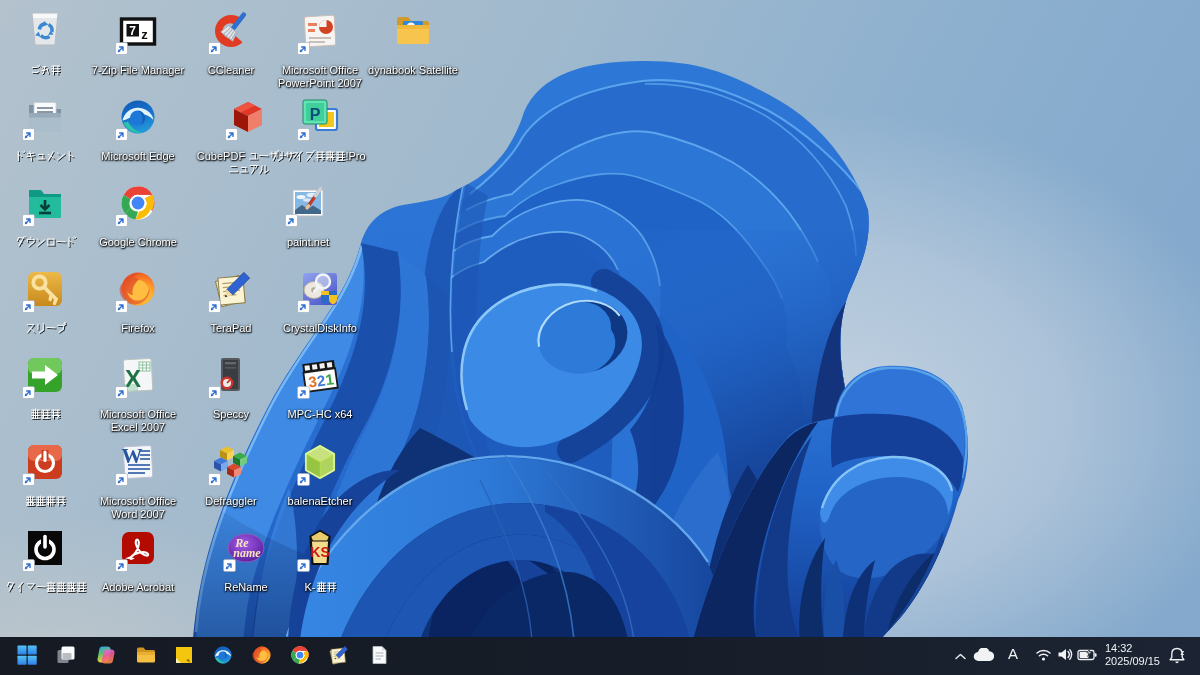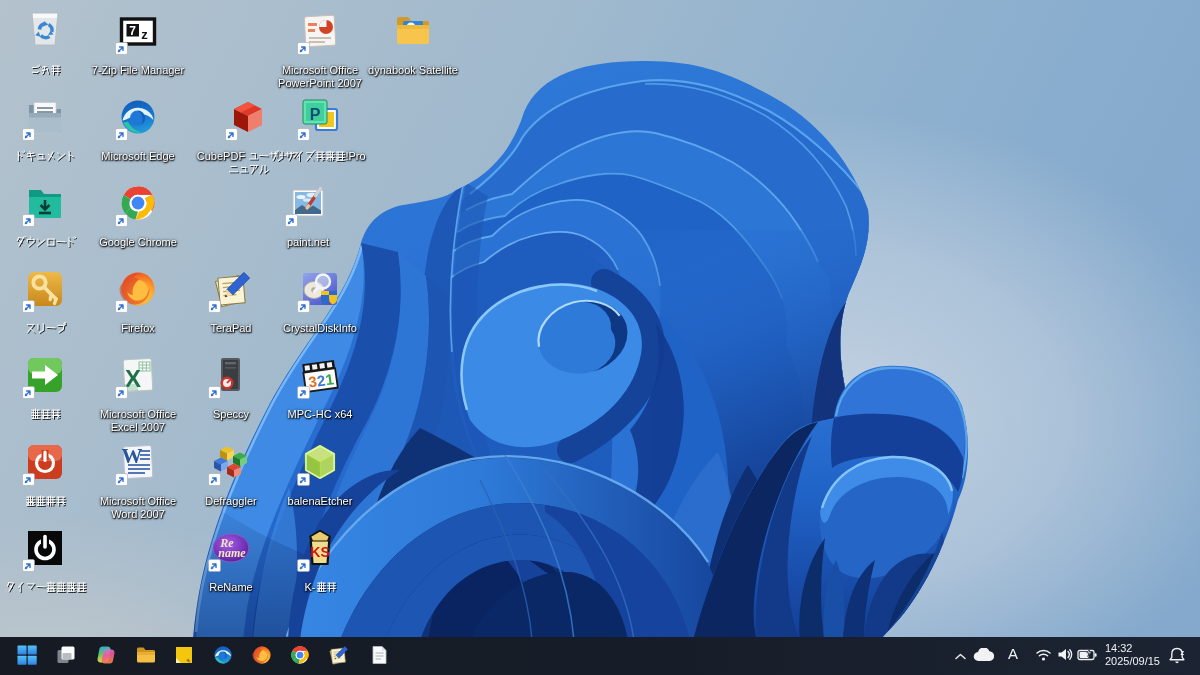--- a/index.html
+++ b/index.html
@@ -549,20 +549,53 @@
 <text x="15" y="22" font-family="Liberation Serif" font-size="21" font-weight="bold" fill="#27569e" text-anchor="middle">W</text>
         </svg><div class="arr"><svg width="13" height="13" viewBox="0 0 13 13">
             <rect x="0.5" y="0.5" width="12" height="12" rx="1.5" fill="#fff" stroke="#9aa8b8" stroke-width="0.6"></rect>
             <path d="M3.5,9.5 L8,5 M8,5 h-3.4 M8,5 v3.4 M3.5,9.5 l1.2,-0.4 M3.5,9.5 l0.4,-1.2" stroke="#2f6fd0" stroke-width="1.4" fill="none" stroke-linecap="round"></path>
           </svg></div></div>
       <div class="lb">
         <div class="ll"><span>Microsoft Office</span></div>
         <div class="ll"><span>Word 2007</span></div>
       </div>
     </div>
+<div class="ico" style="left:78px;top:527px">
+      <div class="im"><svg width="42" height="42" viewBox="0 0 42 42">
+          <rect x="5" y="5" width="32" height="32" rx="7" fill="#b30b00"></rect>
+<path d="M12,31 c3,-1 6,-4 8,-8 c1.5,-3.5 2.2,-7 1.6,-9 c-0.4,-1.6 -1.8,-1.8 -2.5,-0.5 c-0.8,1.8 0,5.5 2.4,9 c2,3 5,5.5 7.5,6 c2,0.4 2.8,-0.8 1.6,-2 c-1.4,-1.3 -5.2,-1.6 -8.6,-0.8 c-3.2,0.7 -6.5,2.5 -8,4.2 c-1.4,1.6 -0.4,2.6 1,1.8 Z" fill="none" stroke="#fff" stroke-width="2.1"></path>
+        </svg><div class="arr"><svg width="13" height="13" viewBox="0 0 13 13">
+            <rect x="0.5" y="0.5" width="12" height="12" rx="1.5" fill="#fff" stroke="#9aa8b8" stroke-width="0.6"></rect>
+            <path d="M3.5,9.5 L8,5 M8,5 h-3.4 M8,5 v3.4 M3.5,9.5 l1.2,-0.4 M3.5,9.5 l0.4,-1.2" stroke="#2f6fd0" stroke-width="1.4" fill="none" stroke-linecap="round"></path>
+          </svg></div></div>
+      <div class="lb">
+        <div class="ll"><span>Adobe Acrobat</span></div>
+      </div>
+    </div>
+<div class="ico" style="left:171px;top:10px">
+      <div class="im"><svg width="42" height="42" viewBox="0 0 42 42">
+          <path d="M21,5 a16,16 0 1 0 0,32 c4.5,0 8.5,-1.8 11.5,-4.8 l-7,-6.2 a7.5,7.5 0 1 1 -0.3,-10.6 l7.2,-6 C29.3,6.3 25.3,5 21,5 Z" fill="#e23b24"></path>
+<g transform="rotate(38 21 21)">
+<rect x="18.6" y="-2" width="4.8" height="21" rx="2.2" fill="#2f6fd0"></rect>
+<path d="M15.5,18.5 h11 l2,9.5 h-15 Z" fill="#e3e7ec" stroke="#a8b1bb" stroke-width="0.9"></path>
+<g stroke="#a8b1bb" stroke-width="1.1">
+              <line x1="18.5" y1="19" x2="17.2" y2="28"></line>
+              <line x1="21" y1="19" x2="20.5" y2="28"></line>
+              <line x1="23.5" y1="19" x2="23.8" y2="28"></line>
+              <line x1="25.8" y1="19" x2="26.8" y2="28"></line>
+            </g>
+          </g>
+        </svg><div class="arr"><svg width="13" height="13" viewBox="0 0 13 13">
+            <rect x="0.5" y="0.5" width="12" height="12" rx="1.5" fill="#fff" stroke="#9aa8b8" stroke-width="0.6"></rect>
+            <path d="M3.5,9.5 L8,5 M8,5 h-3.4 M8,5 v3.4 M3.5,9.5 l1.2,-0.4 M3.5,9.5 l0.4,-1.2" stroke="#2f6fd0" stroke-width="1.4" fill="none" stroke-linecap="round"></path>
+          </svg></div></div>
+      <div class="lb">
+        <div class="ll"><span>CCleaner</span></div>
+      </div>
+    </div>
 <div class="ico" style="left:188px;top:96px">
       <div class="im"><svg width="42" height="42" viewBox="0 0 42 42">
           <path d="M21,6 L35,13 L21,20 L7,13 Z" fill="#e03726"></path>
 <path d="M7,13 L21,20 L21,36 L7,29 Z" fill="#9c1708"></path>
 <path d="M35,13 L21,20 L21,36 L35,29 Z" fill="#ef7e6b"></path>
 <path d="M21,6 L28,9.5 L14,16.5 L7,13 Z" fill="#ee5440"></path>
         </svg><div class="arr"><svg width="13" height="13" viewBox="0 0 13 13">
             <rect x="0.5" y="0.5" width="12" height="12" rx="1.5" fill="#fff" stroke="#9aa8b8" stroke-width="0.6"></rect>
             <path d="M3.5,9.5 L8,5 M8,5 h-3.4 M8,5 v3.4 M3.5,9.5 l1.2,-0.4 M3.5,9.5 l0.4,-1.2" stroke="#2f6fd0" stroke-width="1.4" fill="none" stroke-linecap="round"></path>
           </svg></div></div>
@@ -661,21 +694,21 @@
             <path d="M31,26 v7 l-7,3.5 v-7 Z" fill="#f08a78"></path>
 </g>
         </svg><div class="arr"><svg width="13" height="13" viewBox="0 0 13 13">
             <rect x="0.5" y="0.5" width="12" height="12" rx="1.5" fill="#fff" stroke="#9aa8b8" stroke-width="0.6"></rect>
             <path d="M3.5,9.5 L8,5 M8,5 h-3.4 M8,5 v3.4 M3.5,9.5 l1.2,-0.4 M3.5,9.5 l0.4,-1.2" stroke="#2f6fd0" stroke-width="1.4" fill="none" stroke-linecap="round"></path>
           </svg></div></div>
       <div class="lb">
         <div class="ll"><span>Defraggler</span></div>
       </div>
     </div>
-<div class="ico" style="left:171px;top:527px">
+<div class="ico" style="left:186px;top:527px">
       <div class="im"><svg width="42" height="42" viewBox="0 0 42 42">
           <defs>
             <radialGradient id="rng" cx="0.42" cy="0.35" r="0.9">
               <stop offset="0" stop-color="#a55ce8"></stop>
               <stop offset="0.65" stop-color="#6428a8"></stop>
               <stop offset="1" stop-color="#41176e"></stop>
             </radialGradient>
           </defs>
 <ellipse cx="21" cy="21" rx="18" ry="14" fill="url(#rng)"></ellipse>
 <ellipse cx="21" cy="21" rx="18" ry="14" fill="none" stroke="#8a5cc0" stroke-width="1"></ellipse>

